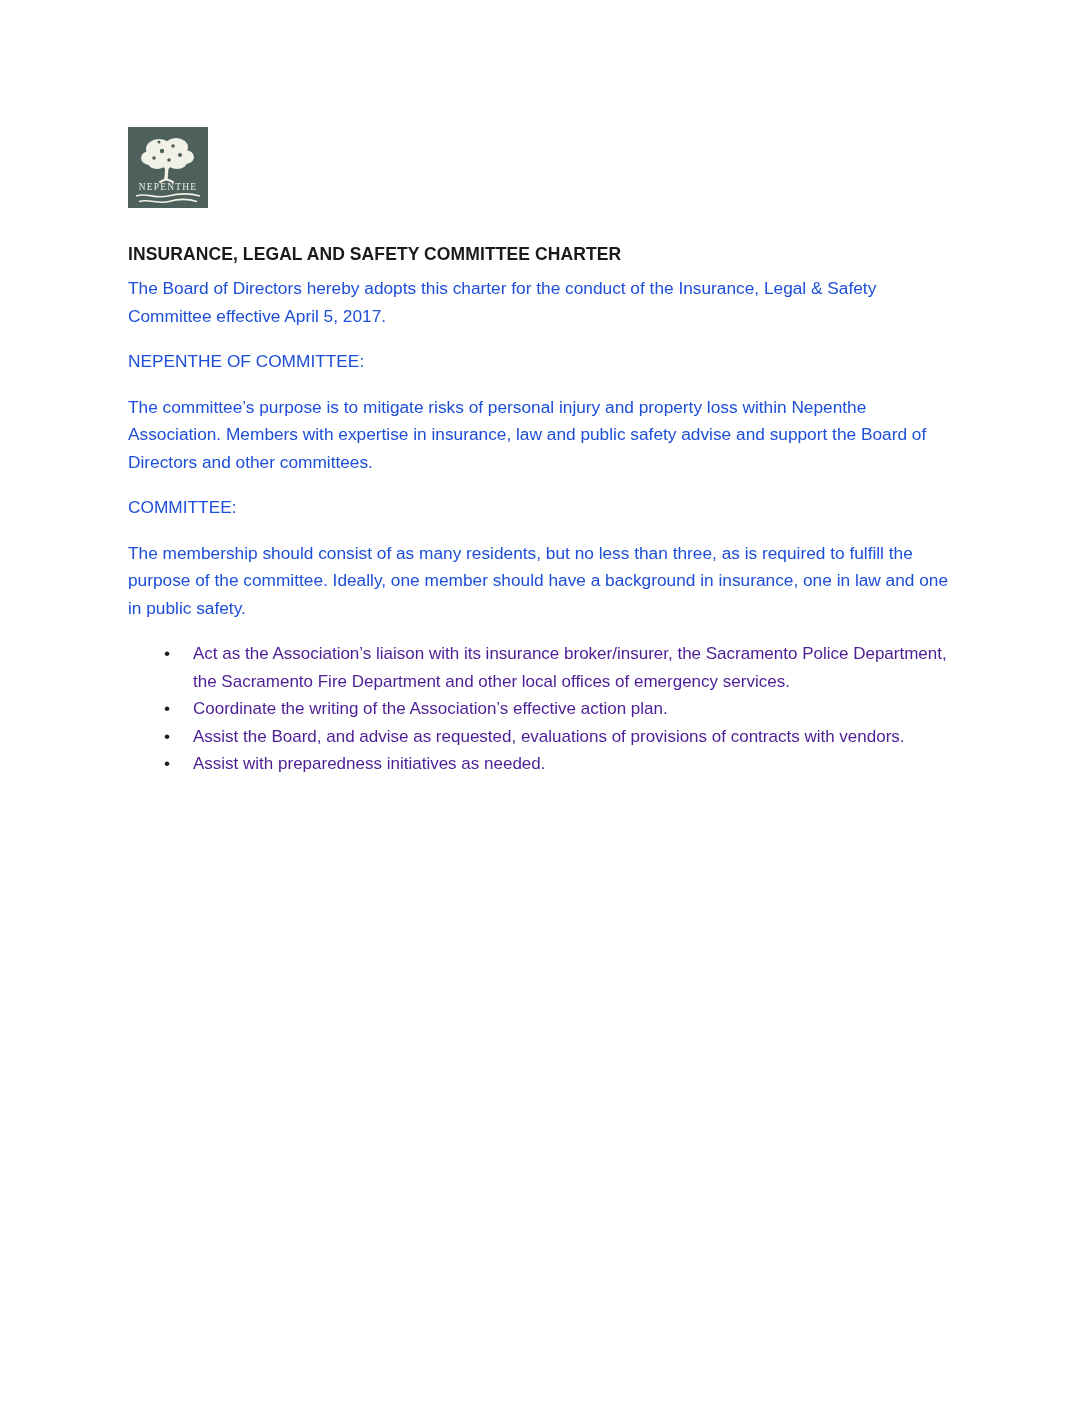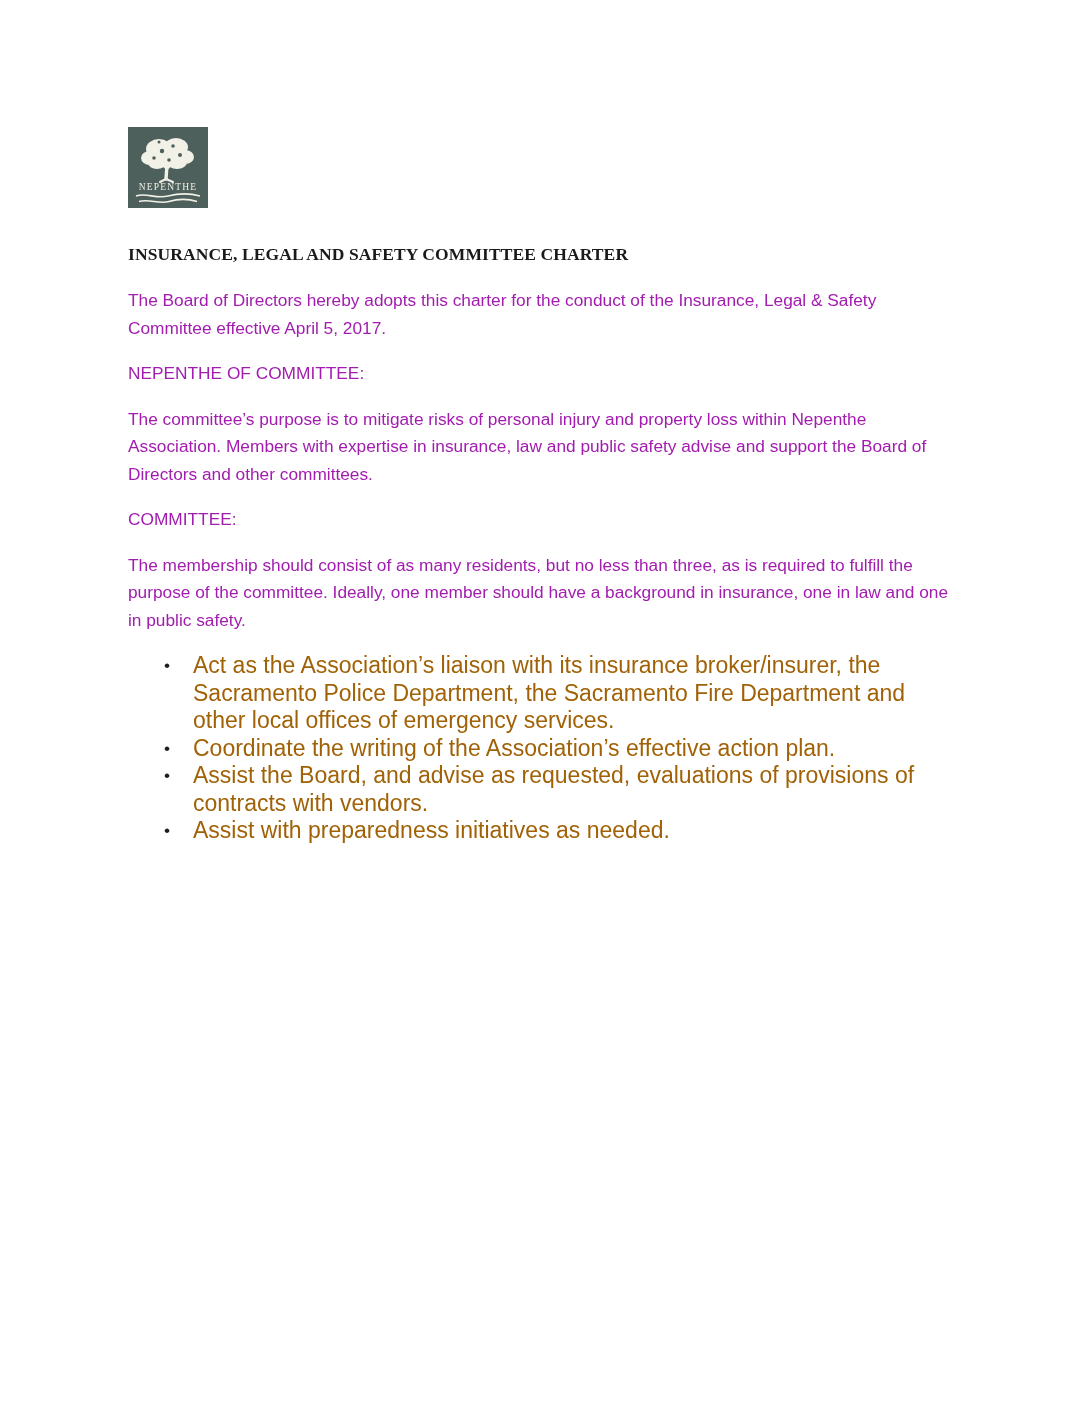--- a/index.html
+++ b/index.html
@@ -27,44 +27,43 @@
     background: #4e605b;
     margin-bottom: 32px;
     overflow: hidden;
   }
   .logo svg { display: block; width: 100%; height: 100%; }
   h1.doc-title {
     font-size: 17.5px;
     font-weight: 700;
     letter-spacing: 0.1px;
     line-height: 28px;
-    margin-bottom: 19px;
+    margin-bottom: 7px;
     color: #1a1a1a;
-    font-family: Liberation Serif, serif;
   }
   .para, .heading {
     font-size: 17.3px;
     line-height: 27.5px;
     font-weight: 400;
     margin-bottom: 18px;
-    color: #a21caf;
+    color: #1d4ed8;
     max-width: 834px;
   }
   .heading { margin-bottom: 18px; }
   ul.bullets {
     list-style: none;
     padding-left: 65px;
     margin-bottom: 18px;
     max-width: 834px;
   }
   ul.bullets li {
     position: relative;
-    font-size: 23px;
+    font-size: 17px;
     line-height: 27.5px;
-    color: #a16207;
+    color: #4c1d95;
   }
   ul.bullets li::before {
     content: "\2022";
     position: absolute;
     left: -29px;
     top: 0;
     font-size: 17.3px;
     color: #1f1f1f;
   }
 </style>

